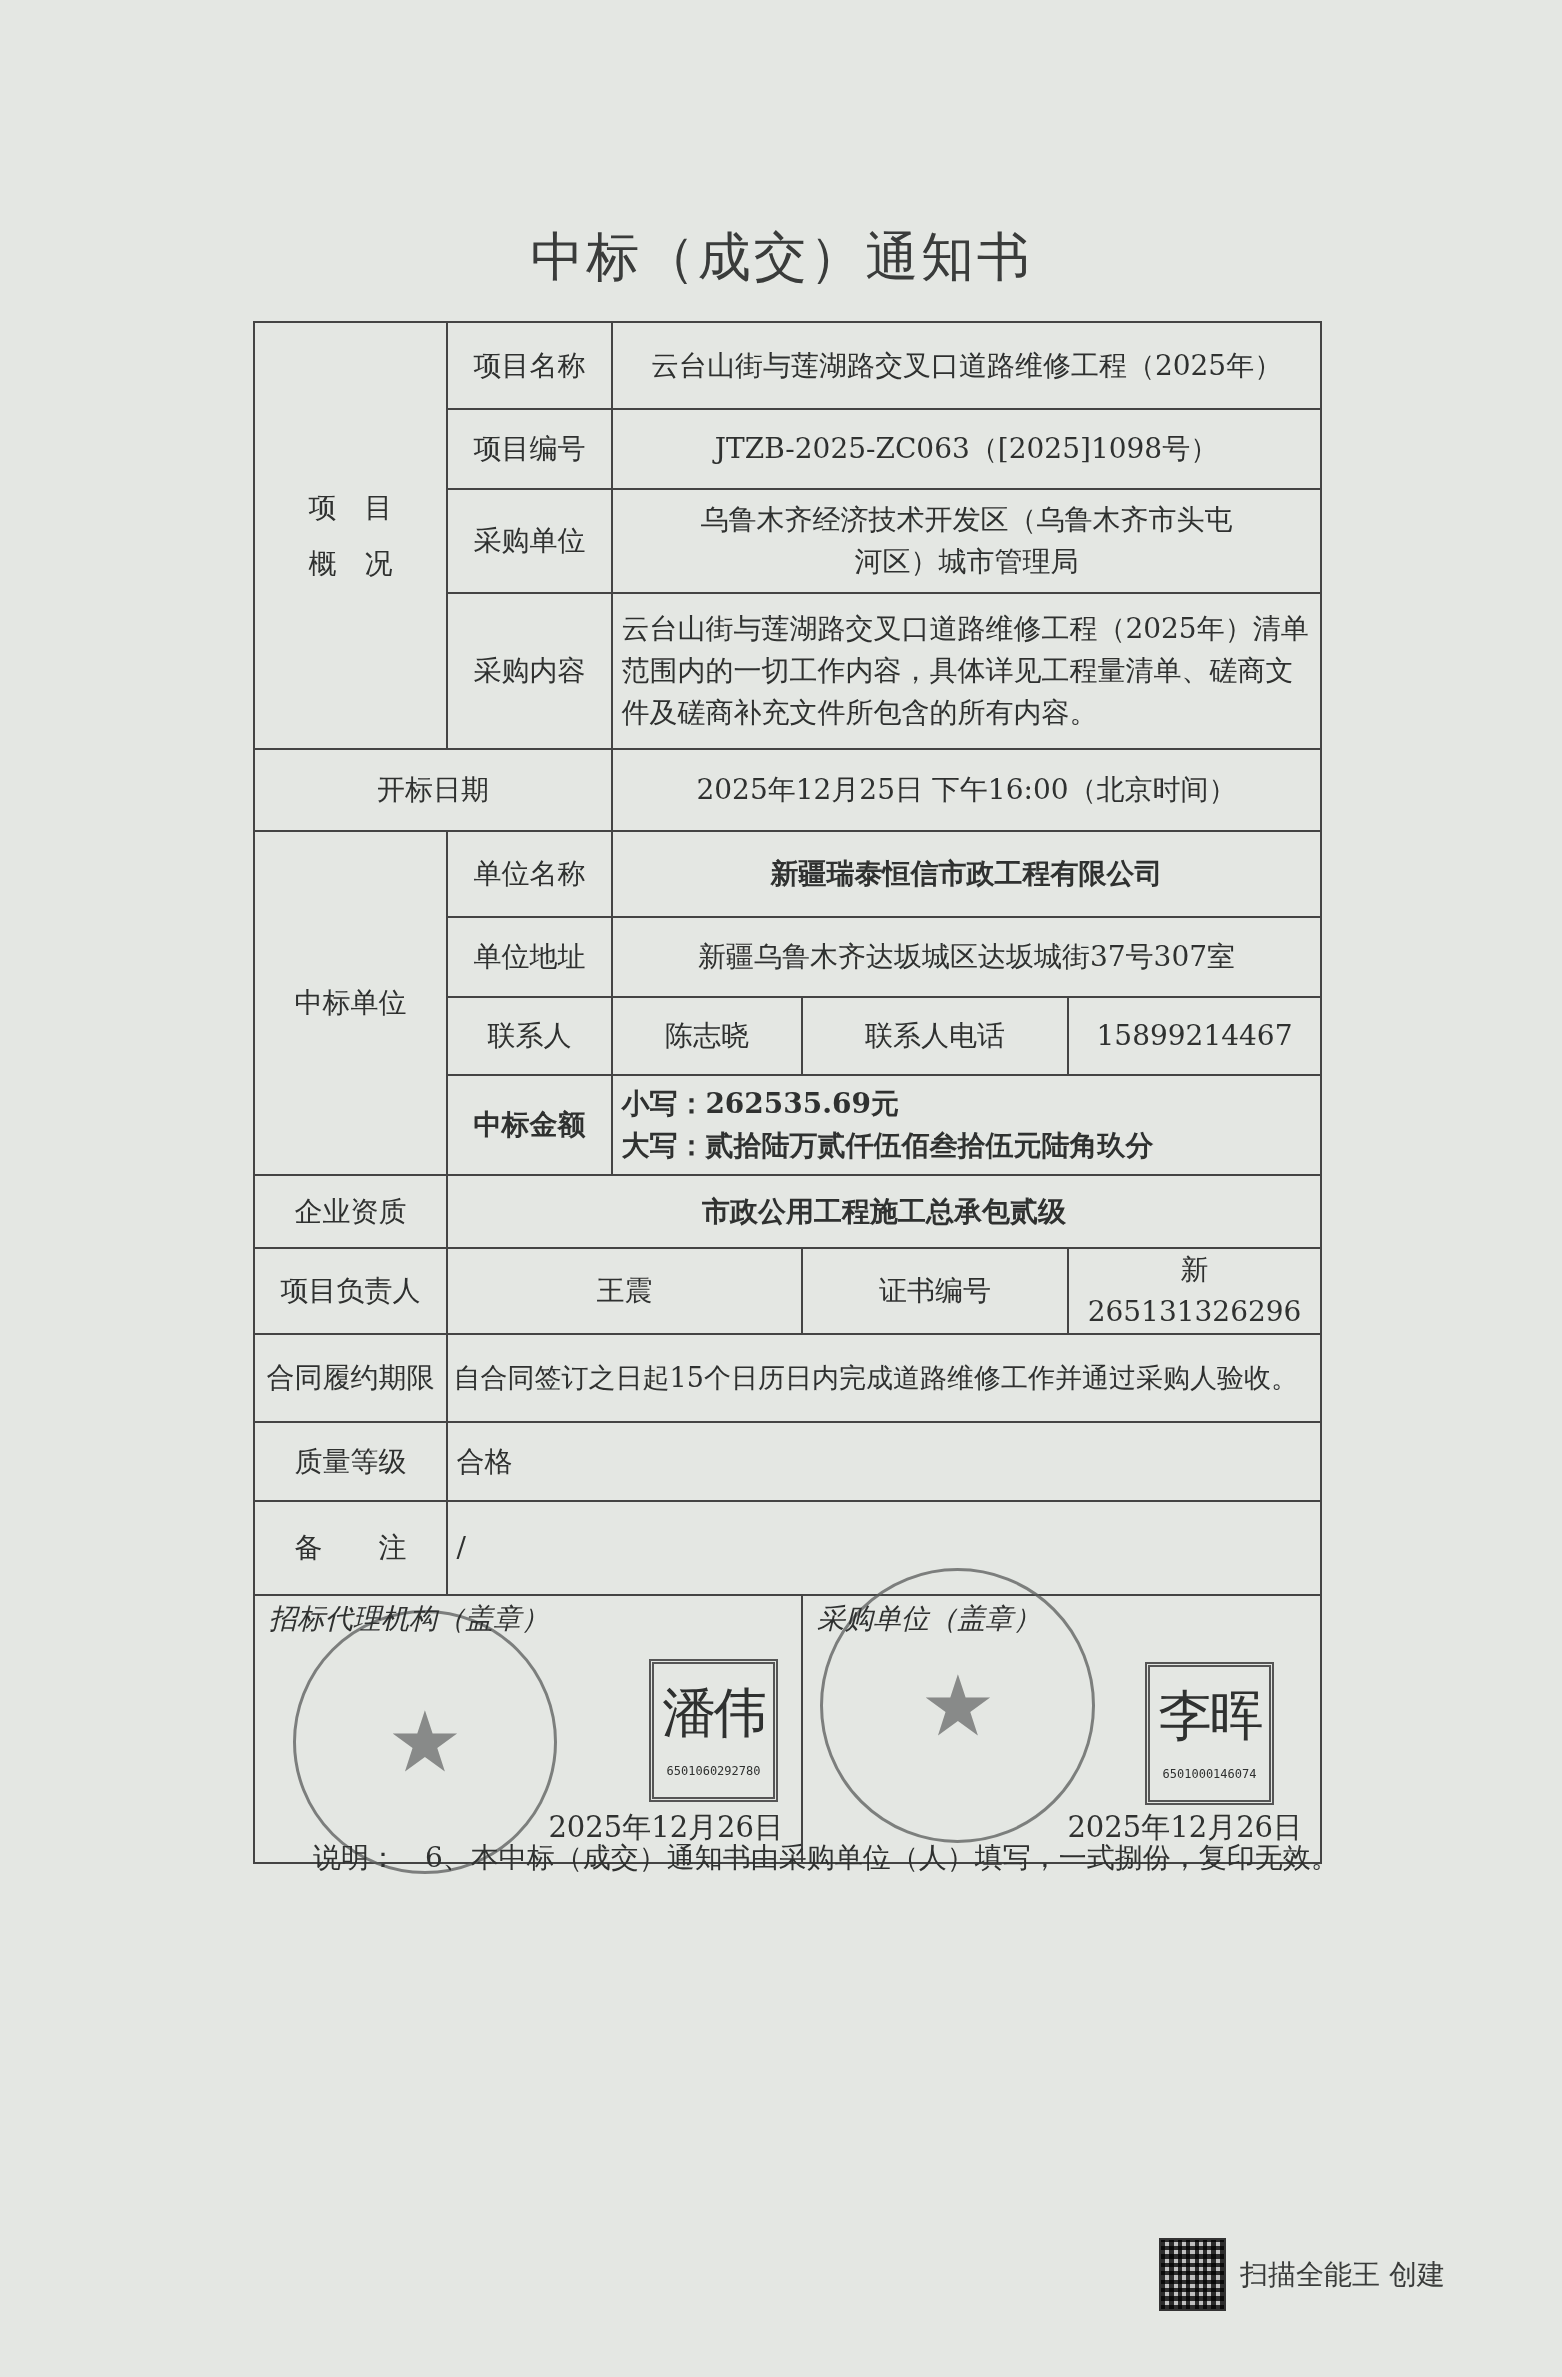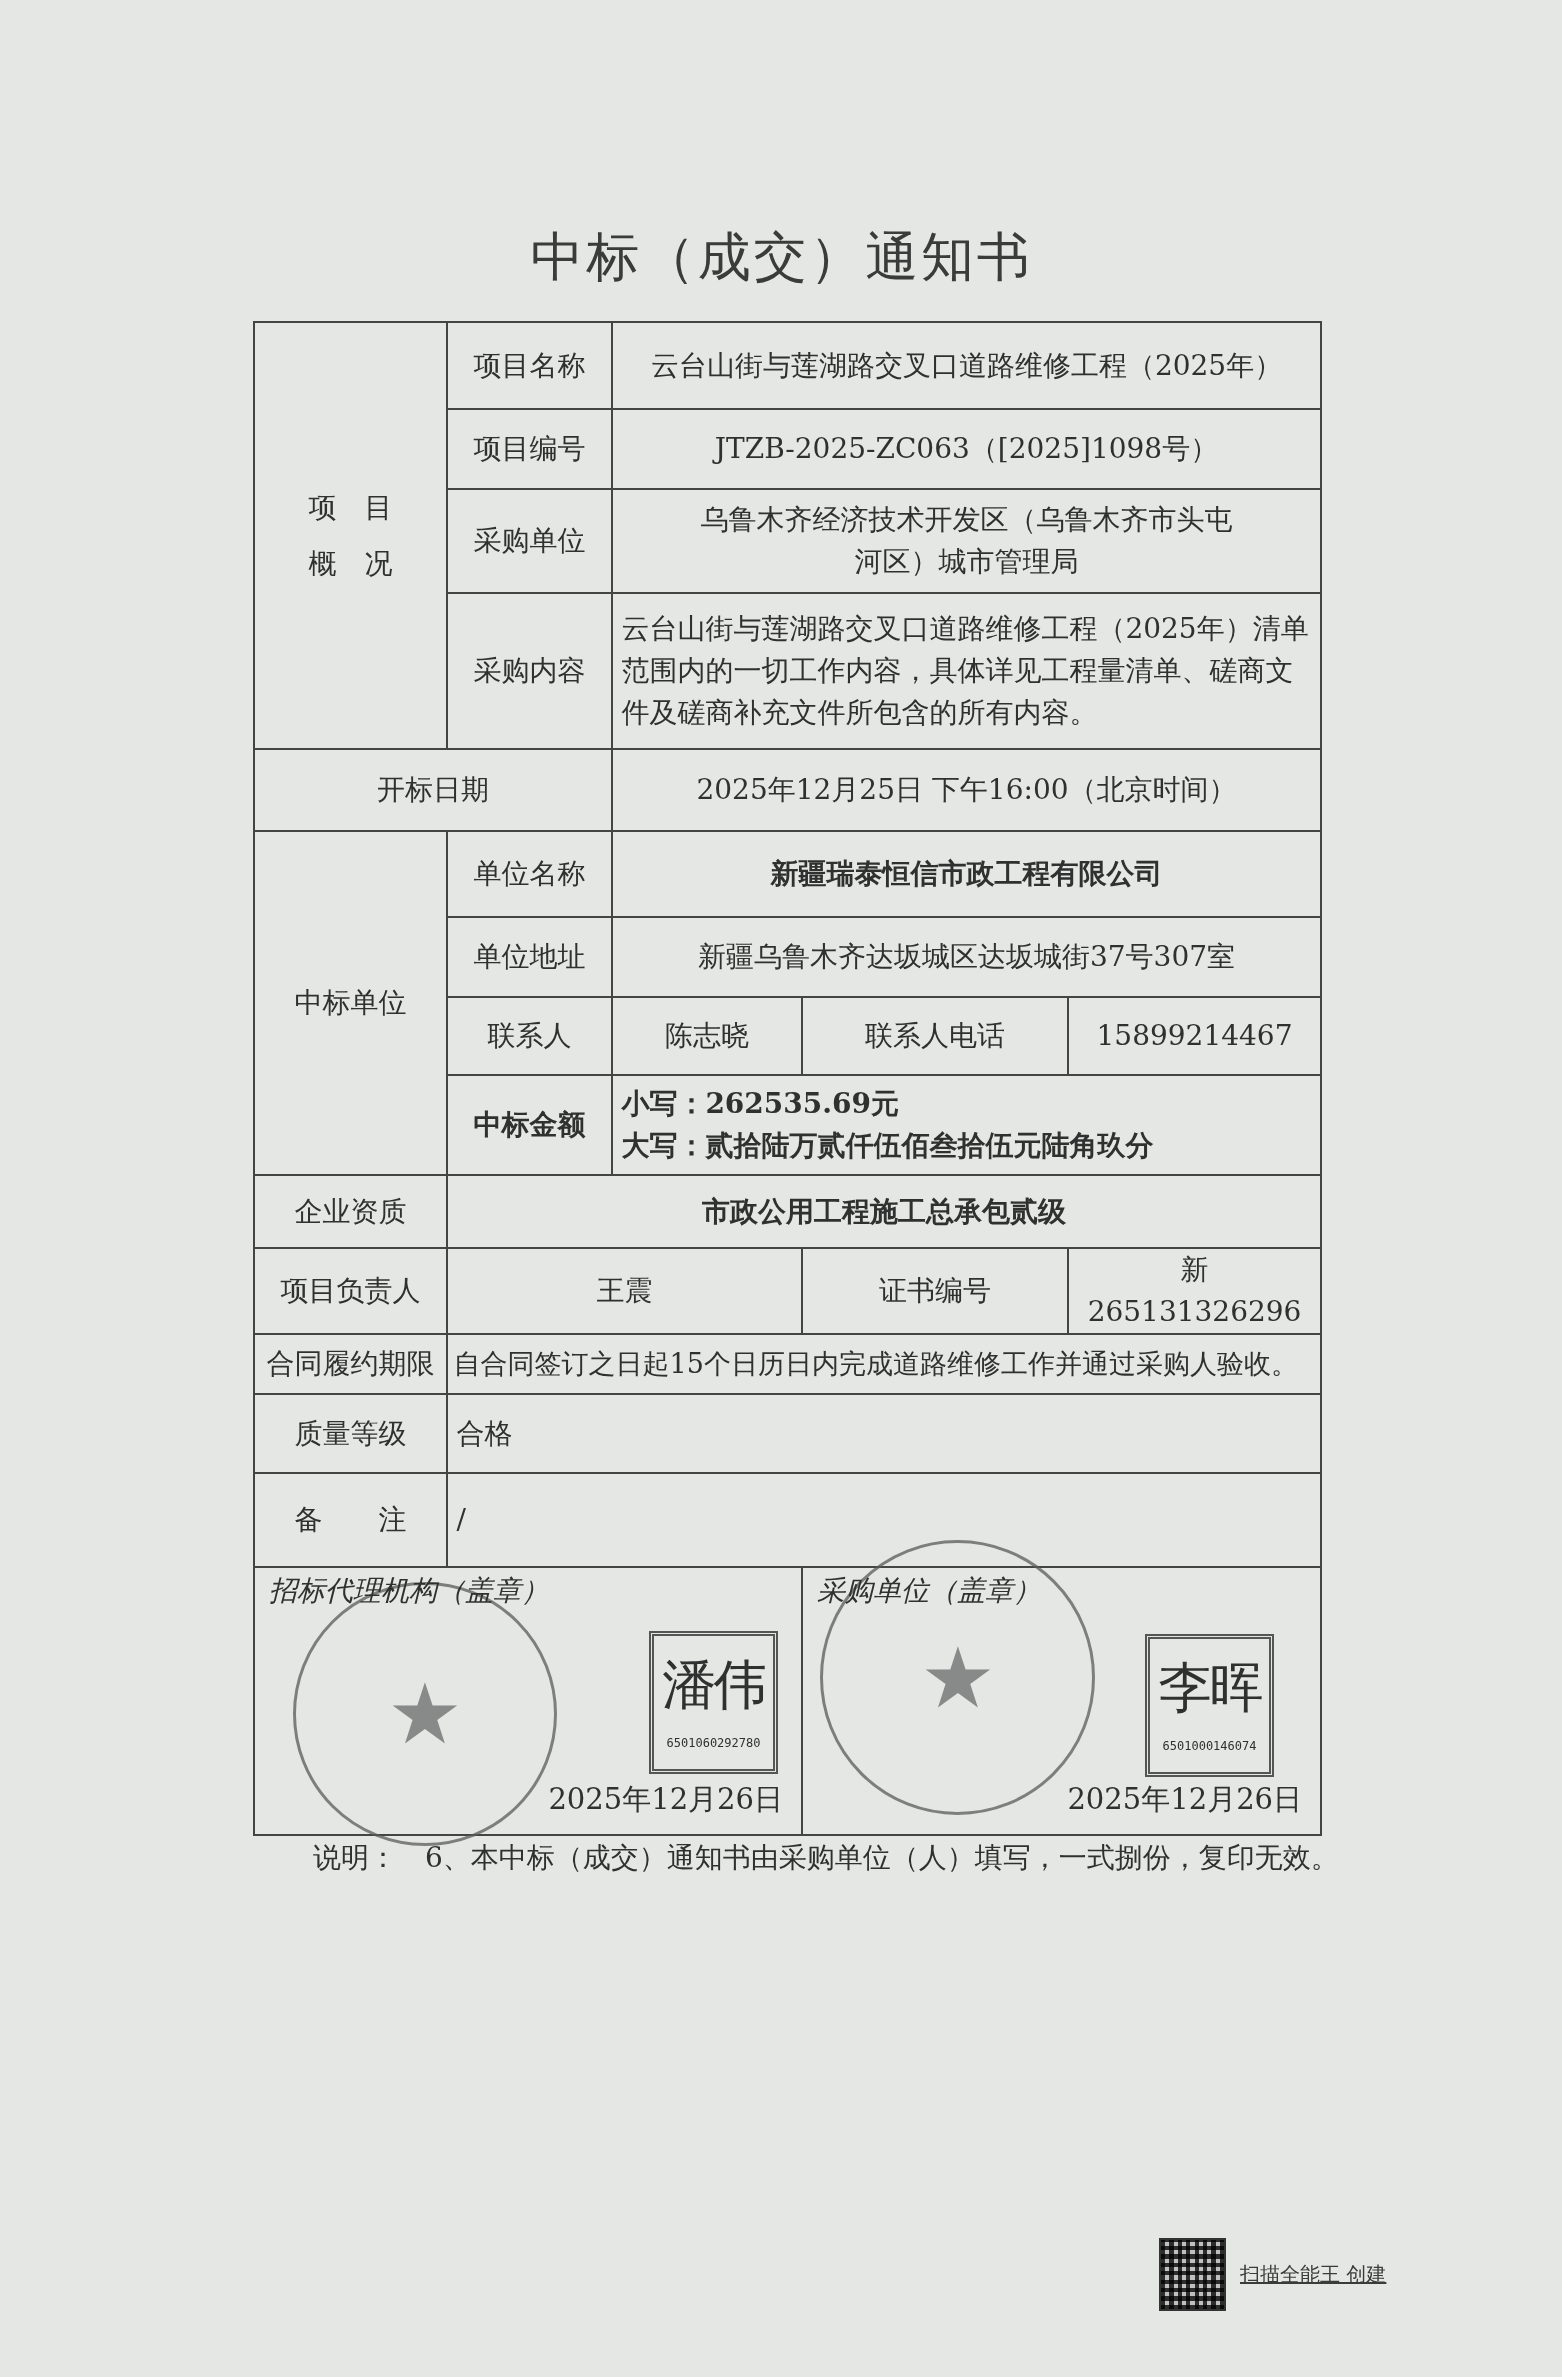--- a/index.html
+++ b/index.html
@@ -17,21 +17,21 @@
   .seal{position:absolute;border:3.5px solid #5a5c5b;border-radius:50%;opacity:.75;}
   .seal .star{position:absolute;left:50%;top:50%;transform:translate(-50%,-50%);font-size:84px;color:#6a6c6b;}
   .name-stamp{position:absolute;width:119px;height:133px;border:5.6px double #555;text-align:center;margin-left:28px;}
   .name-stamp .nm{font-size:54px;line-height:98px;letter-spacing:-2.8px;}
   .name-stamp .no{font-size:12px;font-family:"DejaVu Sans Mono",monospace;}
   .note{position:absolute;left:313px;top:1839px;font-size:28px;}
   .footer{position:absolute;left:1159px;top:2238px;display:flex;align-items:center;gap:14px;}
   .qr{width:67px;height:73px;background:
       repeating-linear-gradient(90deg,#333 0 4.2px,#ddd 4.2px 8.4px),
       repeating-linear-gradient(0deg,#333 0 4.2px,#ddd 4.2px 8.4px);background-blend-mode:multiply;border:2.8px solid #333;box-sizing:border-box;}
-  .footer span{font-size:20px;font-family:"DejaVu Sans","Liberation Sans",sans-serif;color:#3a3c3b;text-decoration:underline;}
+  .footer span{font-size:28px;font-family:"DejaVu Sans","Liberation Sans",sans-serif;color:#3a3c3b;}
 </style>
 </head>
 <body>
 
 <div class="title">中标（成交）通知书</div>
 
 <table>
   <colgroup>
     <col style="width:193px">
       <col style="width:165px">
@@ -87,21 +87,21 @@
   <tr style="height:73px">
     <td>企业资质</td>
     <td colspan="4" class="bold">市政公用工程施工总承包贰级</td>
   </tr>
   <tr style="height:80px">
     <td>项目负责人</td>
     <td colspan="2">王震</td>
     <td>证书编号</td>
     <td>新265131326296</td>
   </tr>
-  <tr style="height:60px">
+  <tr style="height:88px">
     <td>合同履约期限</td>
     <td colspan="4" class="l" style="font-size:27px;padding:0 5.6px">自合同签订之日起15个日历日内完成道路维修工作并通过采购人验收。</td>
   </tr>
   <tr style="height:79px">
     <td>质量等级</td>
     <td colspan="4" class="l">合格</td>
   </tr>
   <tr style="height:94px">
     <td>备　　注</td>
     <td colspan="4" class="l">/</td>

